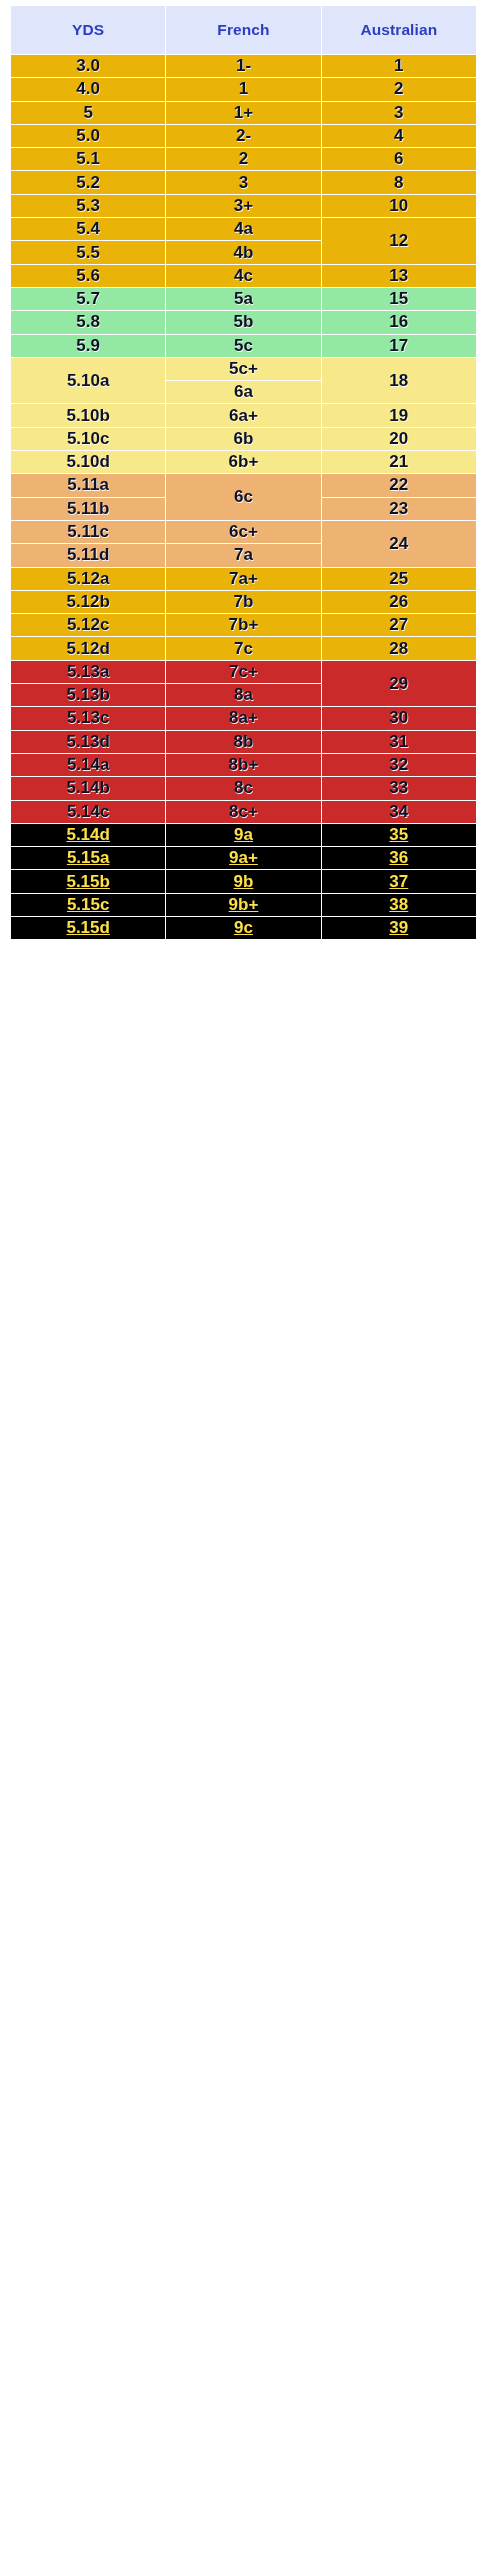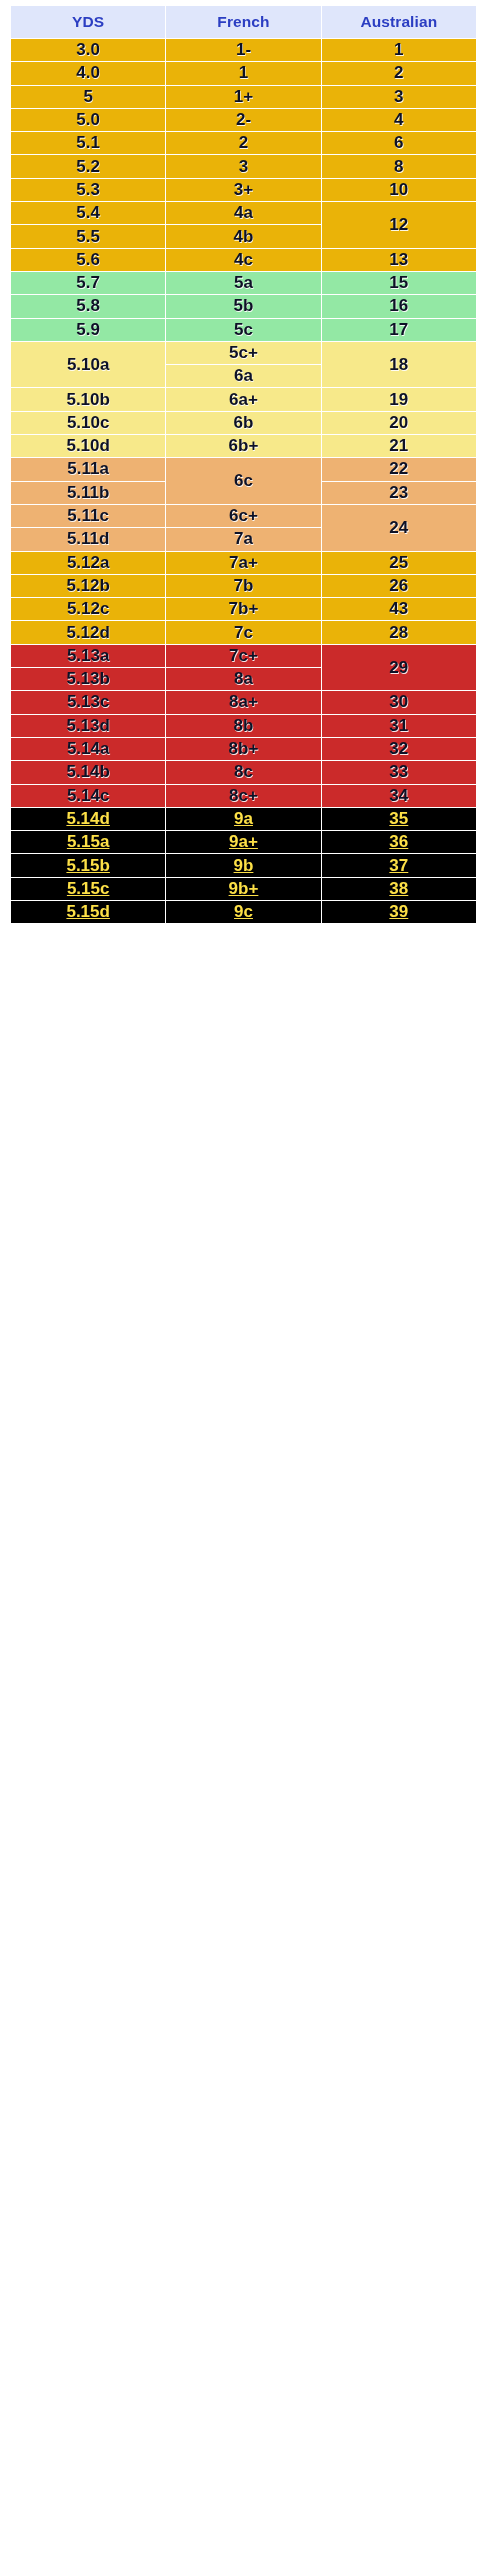--- a/index.html
+++ b/index.html
@@ -29,21 +29,21 @@
   table.grade-table col.c-au  { width: 150px; }
 
   th.gh {
     background: #dfe6fb;
     color: #2b3ec2;
     font-size: 15.5px;
     font-weight: bold;
     height: 32px;
     text-align: center;
     vertical-align: middle;
-    padding: 0;
+    padding: 8px;
     letter-spacing: 0.1px;
   }
   td.gc {
     height: 22.3px;
     text-align: center;
     vertical-align: middle;
     padding: 0;
     font-size: 17px;
     font-weight: bold;
     color: #0d1126;
@@ -187,21 +187,21 @@
           <td class="gc tier-orange">25</td>
         </tr>
         <tr>
           <td class="gc tier-orange">5.12b</td>
           <td class="gc tier-orange">7b</td>
           <td class="gc tier-orange">26</td>
         </tr>
         <tr>
           <td class="gc tier-orange">5.12c</td>
           <td class="gc tier-orange">7b+</td>
-          <td class="gc tier-orange">43</td>
+          <td class="gc tier-orange">27</td>
         </tr>
         <tr>
           <td class="gc tier-orange">5.12d</td>
           <td class="gc tier-orange">7c</td>
           <td class="gc tier-orange">28</td>
         </tr>
         <tr>
           <td class="gc tier-red">5.13a</td>
           <td class="gc tier-red">7c+</td>
           <td class="gc tier-red" rowspan="2">29</td>

